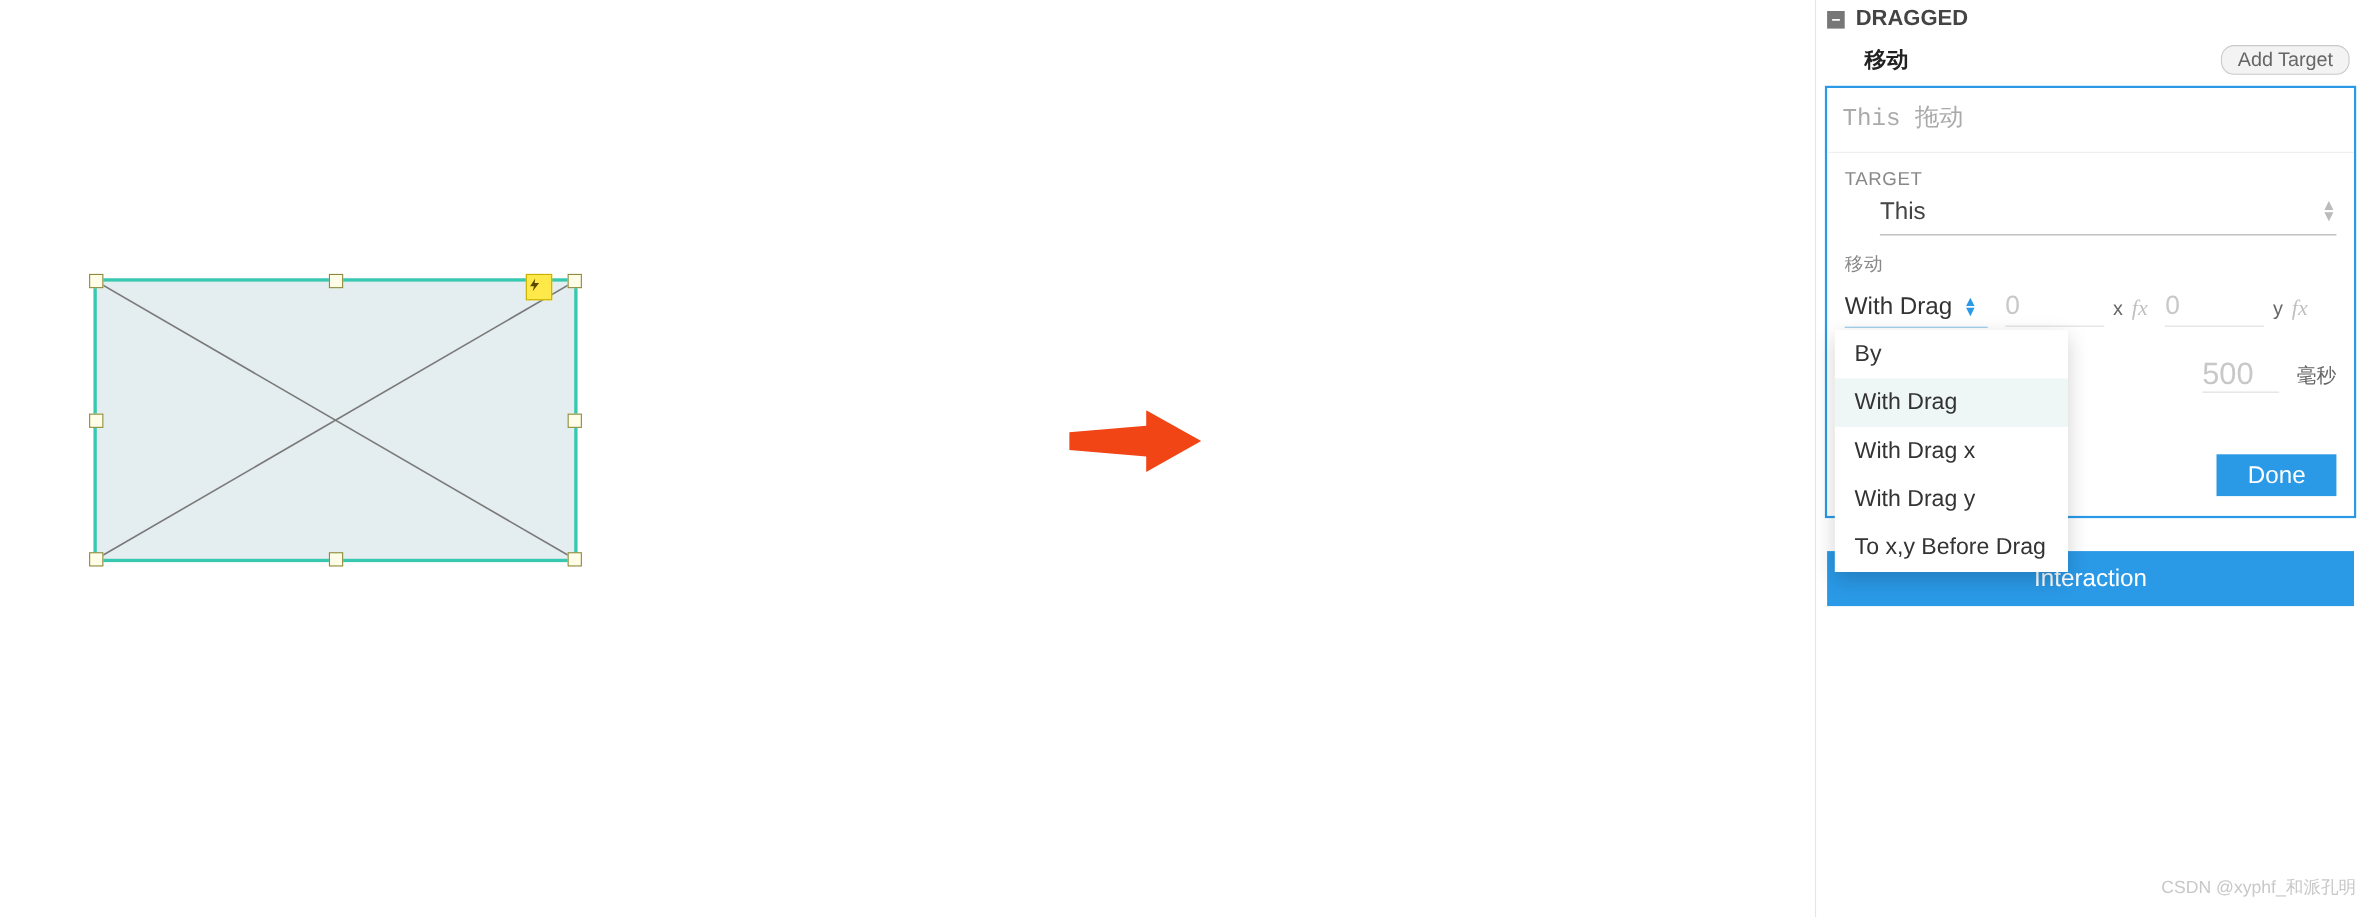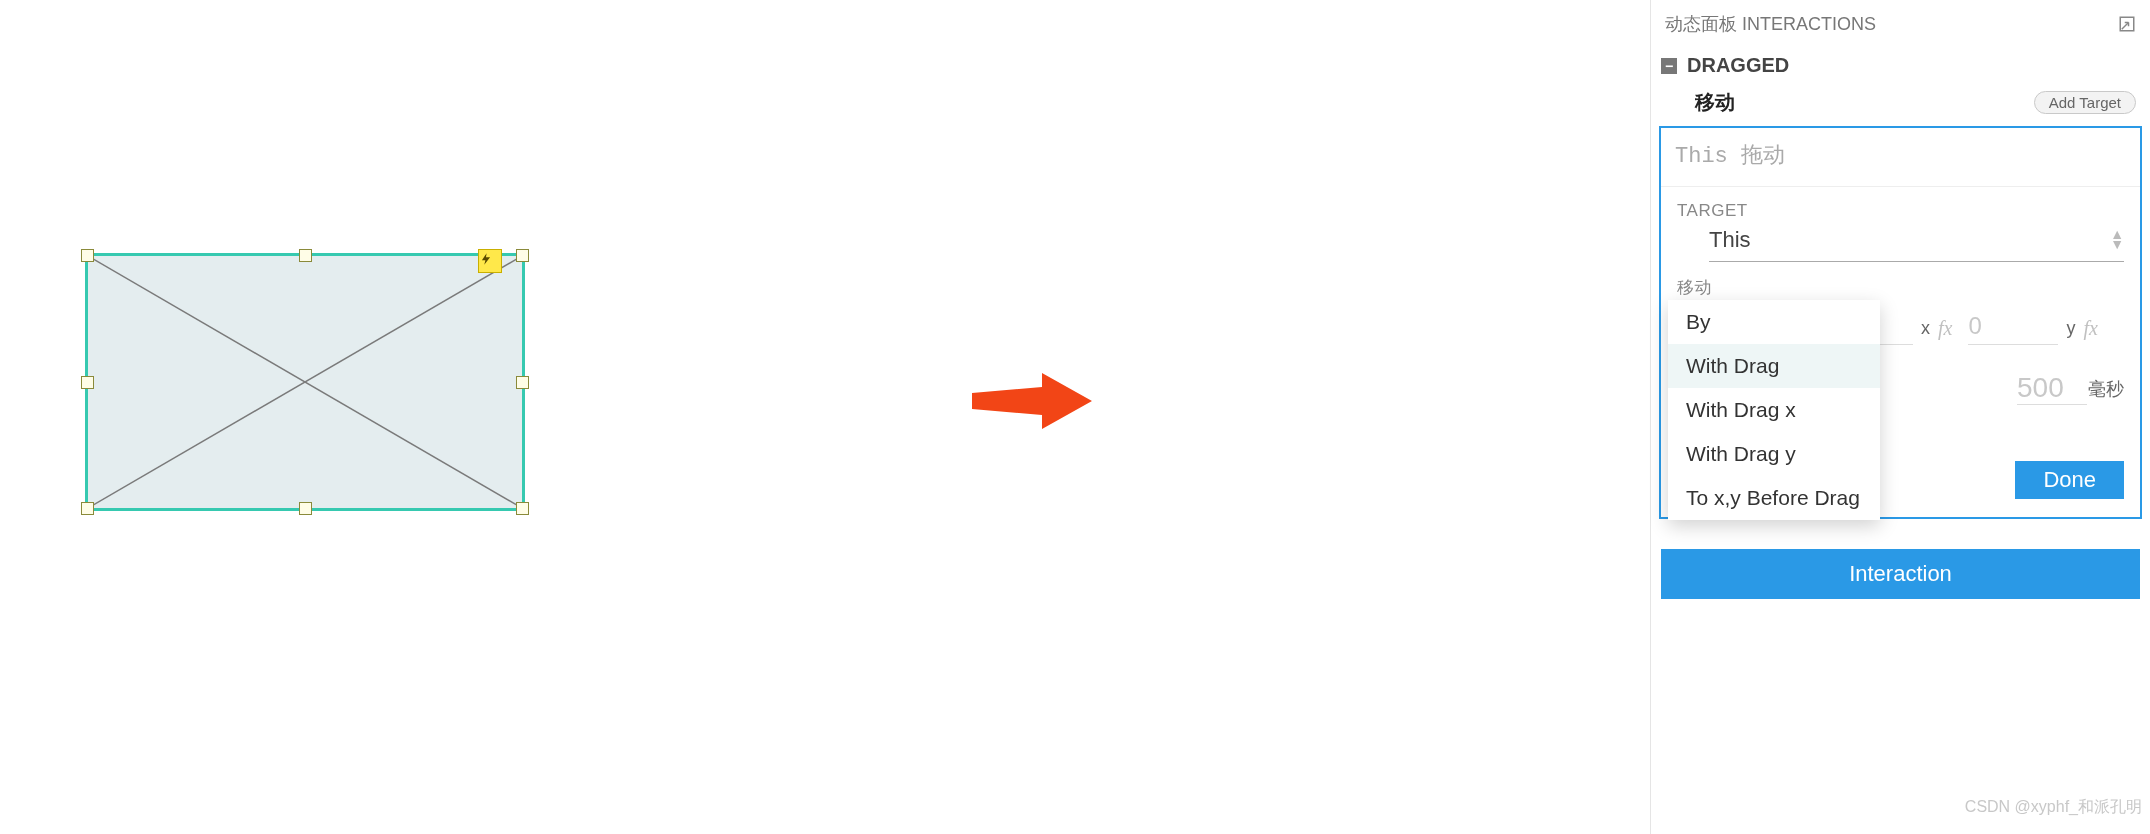--- a/index.html
+++ b/index.html
@@ -84,21 +84,21 @@
   .action-row {
     display:flex; align-items:center; justify-content:space-between;
     padding: 6px 14px 10px 44px;
   }
   .action-name { font-weight:700; font-size:20px; color:#222; }
   .add-target-btn {
     background:#f3f3f3;
     border:1px solid #c9c9c9;
     border-radius: 12px;
     color:#666;
-    font-size: 15px;
+    font-size: 18px;
     padding: 2px 14px;
     cursor: pointer;
   }
 
   .config-box {
     margin: 0 8px;
     border: 2px solid #2a99e6;
     background: #fff;
     padding: 0;
   }
@@ -151,21 +151,21 @@
     width: 90px;
     border:none;
     border-bottom: 1px solid #ddd;
     padding-bottom: 4px;
   }
   .axis-label { color:#666; font-size: 18px; }
   .fx { color:#c0c0c0; font-style: italic; font-size: 20px; font-family: Georgia, serif; }
 
   .duration-row {
     display:flex; align-items:center; justify-content: flex-end;
-    gap: 1px;
+    gap: 16px;
     padding: 26px 16px 0 16px;
   }
   .duration-val {
     color:#c8c8c8;
     font-size: 28px;
     border-bottom: 1px solid #ddd;
     min-width: 70px;
     text-align: left;
   }
   .duration-unit { color:#666; font-size: 18px; }
@@ -251,31 +251,20 @@
     </div>
   </div>
 </div>
 
 <svg class="arrow" viewBox="0 0 120 56">
   <path d="M0 20 L70 14 L70 0 L120 28 L70 56 L70 42 L0 36 Z" fill="currentColor"></path>
 </svg>
 
 <div class="panel">
 
-  <div class="panel-header">
-    <span>
-      <span>动态面板</span>
-      <span>INTERACTIONS</span>
-    </span>
-    <svg class="panel-header-icon" viewBox="0 0 24 24">
-      <rect x="3" y="3" width="18" height="18" fill="none" stroke="#888" stroke-width="2"></rect>
-      <path d="M5 19 L14 10" stroke="#888" stroke-width="2"></path>
-      <path d="M14 10 L9 10 M14 10 L14 15" stroke="#888" stroke-width="2"></path>
-    </svg>
-  </div>
 
   <div class="event-row">
     <div class="collapse-btn">−</div>
     <span>DRAGGED</span>
   </div>
 
   <div class="action-row">
     <span class="action-name">移动</span>
     <button class="add-target-btn">Add Target</button>
   </div>

